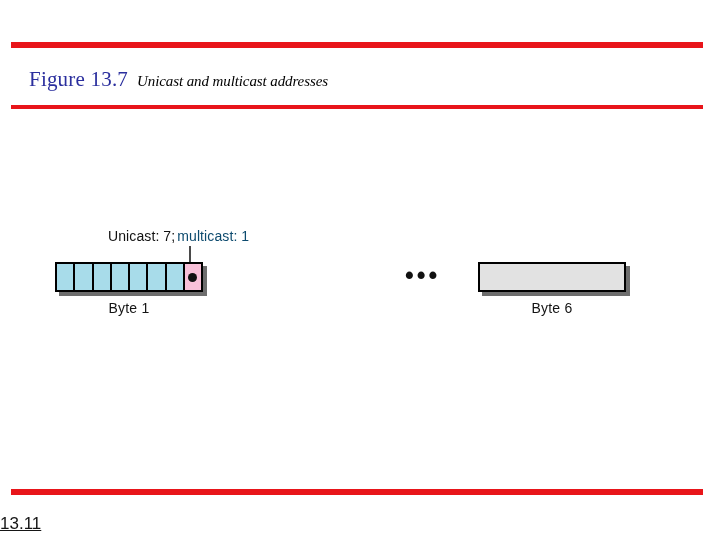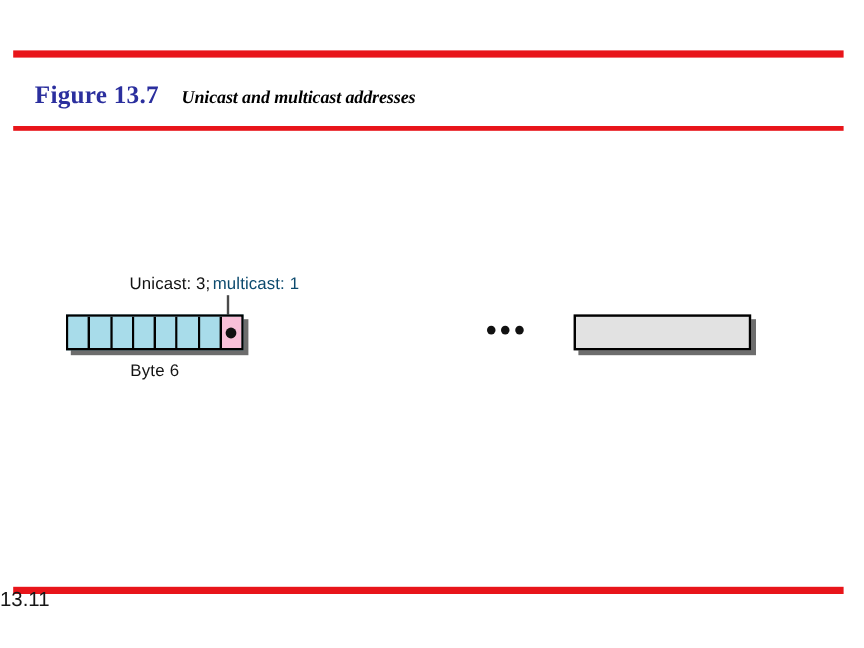--- a/index.html
+++ b/index.html
@@ -29,43 +29,44 @@
 
   
   .fig-header {
     position: absolute;
     left: 29px;
     top: 67px;
     white-space: nowrap;
   }
   .fig-number {
     font-family: "Liberation Serif", serif;
-    font-weight: bold;
+    font-weight: normal;
     font-size: 21px;
     color: #2b2f9e;
     letter-spacing: 0.2px;
   }
   .fig-caption {
     font-family: "Liberation Serif", serif;
-    font-weight: bold;
+    font-weight: normal;
     font-style: italic;
     font-size: 15px;
     color: #000000;
-    margin-left: 19px;
+    margin-left: 9px;
     letter-spacing: -0.1px;
   }
 
   
   .slide-number {
     position: absolute;
     left: 0px;
-    top: 490px;
+    top: 514px;
     font-family: "Liberation Sans", sans-serif;
     font-size: 17px;
     color: #161616;
+    text-decoration: underline;
   }
 
   
   .diagram {
     position: absolute;
     left: 0;
     top: 0;
     width: 720px;
     height: 540px;
     pointer-events: none;
@@ -176,45 +177,46 @@
 
 <div class="fig-header">
   <span class="fig-number">Figure 13.7</span><span class="fig-caption">Unicast and multicast addresses</span>
 </div>
 
 <div class="rule rule-mid"></div>
 
 <div class="diagram">
 
   <div class="annot">
-    <span class="uni">Unicast: 3;</span><span class="multi">multicast: 1</span>
+    <span class="uni">Unicast: 7;</span><span class="multi">multicast: 1</span>
   </div>
 
   <div class="leader"></div>
 
   <div class="byte byte1">
     <div class="byte-box">
       <div class="cell"></div>
       <div class="cell"></div>
       <div class="cell"></div>
       <div class="cell"></div>
       <div class="cell"></div>
       <div class="cell"></div>
       <div class="cell"></div>
       <div class="cell">
         <span class="bit-dot"></span>
       </div>
     </div>
+    <div class="byte-label">Byte 1</div>
+  </div>
+
+
+  <div class="ellipsis">•••</div>
+
+  <div class="byte byte6">
+    <div class="byte-box"></div>
     <div class="byte-label">Byte 6</div>
   </div>
 
-
-  <div class="ellipsis">•••</div>
-
-  <div class="byte byte6">
-    <div class="byte-box"></div>
-  </div>
-
 </div>
 
 <div class="rule rule-bottom"></div>
 
 <div class="slide-number">13.11</div>
 
 </body></html>

